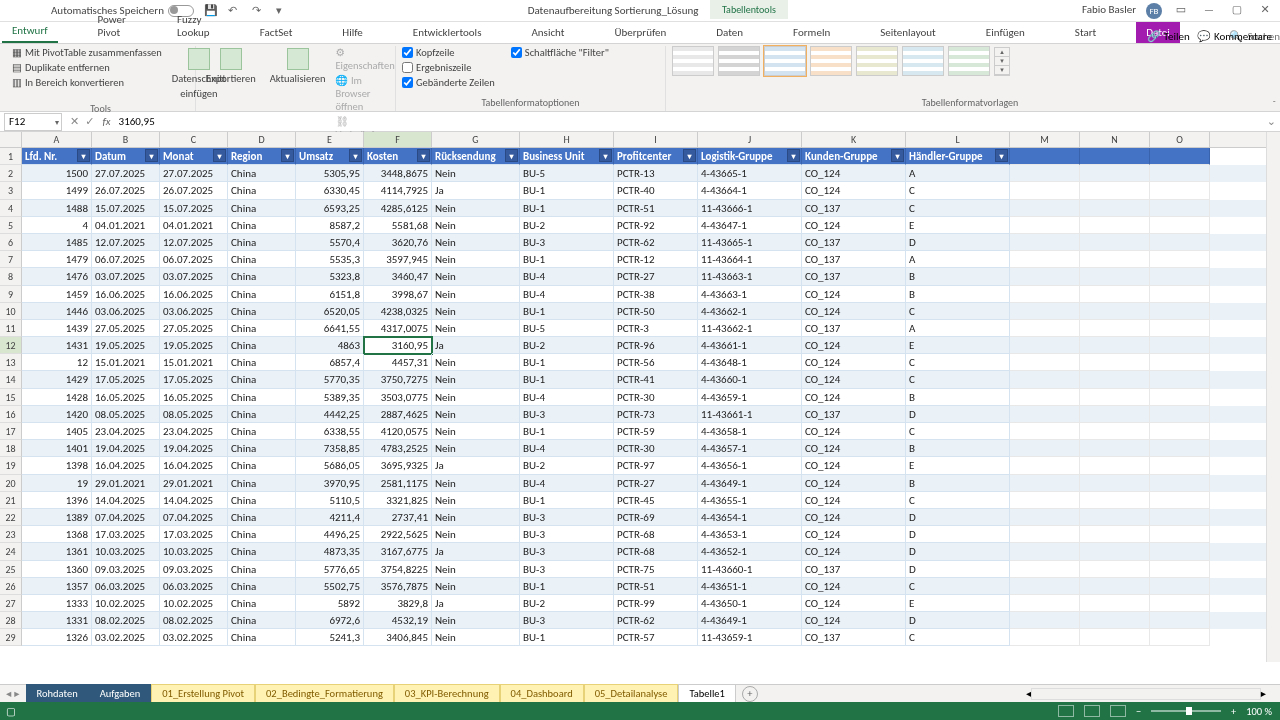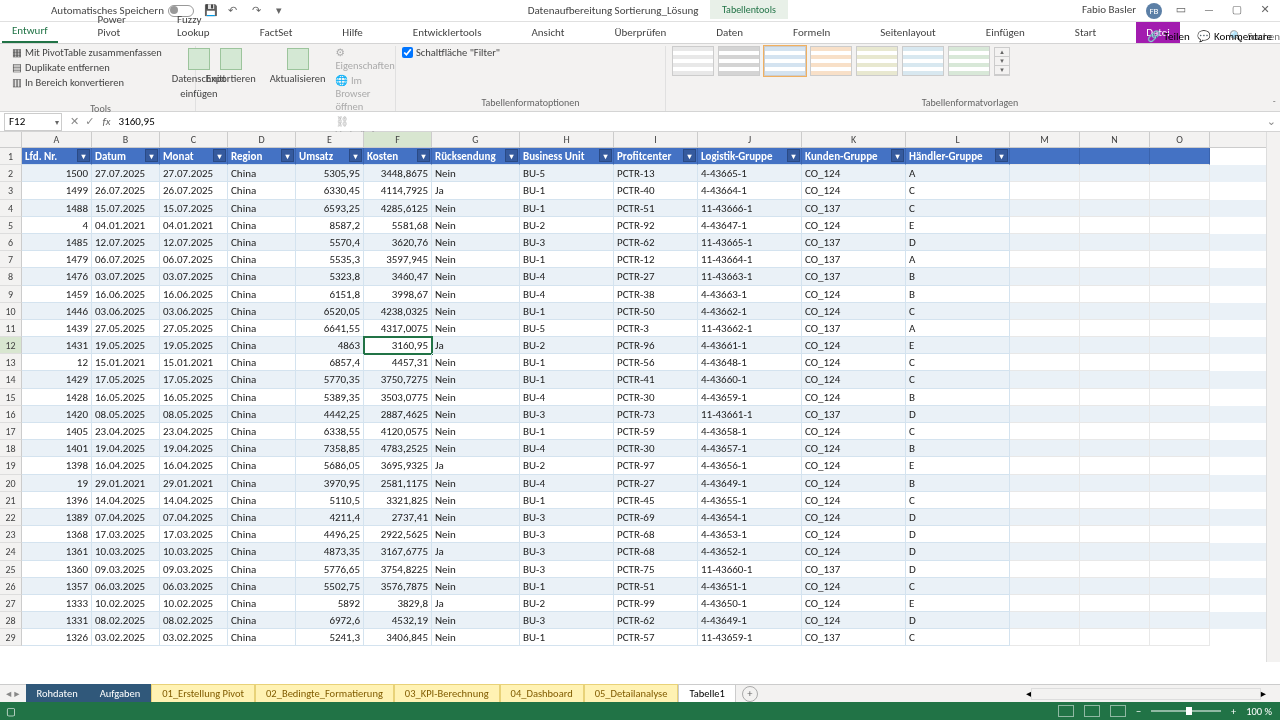--- a/index.html
+++ b/index.html
@@ -177,20 +177,34 @@
       <div class="rg-col" style="color:#aaa">
         <span>⚙ <span>Eigenschaften</span></span>
         <span>🌐 <span>Im Browser öffnen</span></span>
         <span>⛓ <span>Verknüpfung aufheben</span></span>
       </div>
     </div>
     <div class="rg-label">Externe Tabellendaten</div>
   </div>
   <div class="ribbon-group" style="width:270px">
     <div class="rg-row" style="gap:16px">
+      <div class="rg-col">
+        <label class="check-item">
+            <input type="checkbox" checked="" style="">
+            <span>Kopfzeile</span>
+          </label>
+        <label class="check-item">
+            <input type="checkbox" style="">
+            <span>Ergebniszeile</span>
+          </label>
+        <label class="check-item">
+            <input type="checkbox" checked="" style="">
+            <span>Gebänderte Zeilen</span>
+          </label>
+      </div>
       <div class="rg-col">
         <label class="check-item">
             <input type="checkbox" checked="" style="">
             <span>Schaltfläche "Filter"</span>
           </label>
       </div>
     </div>
     <div class="rg-label">Tabellenformatoptionen</div>
   </div>
   <div class="ribbon-group" style="flex:1;border-right:none">

